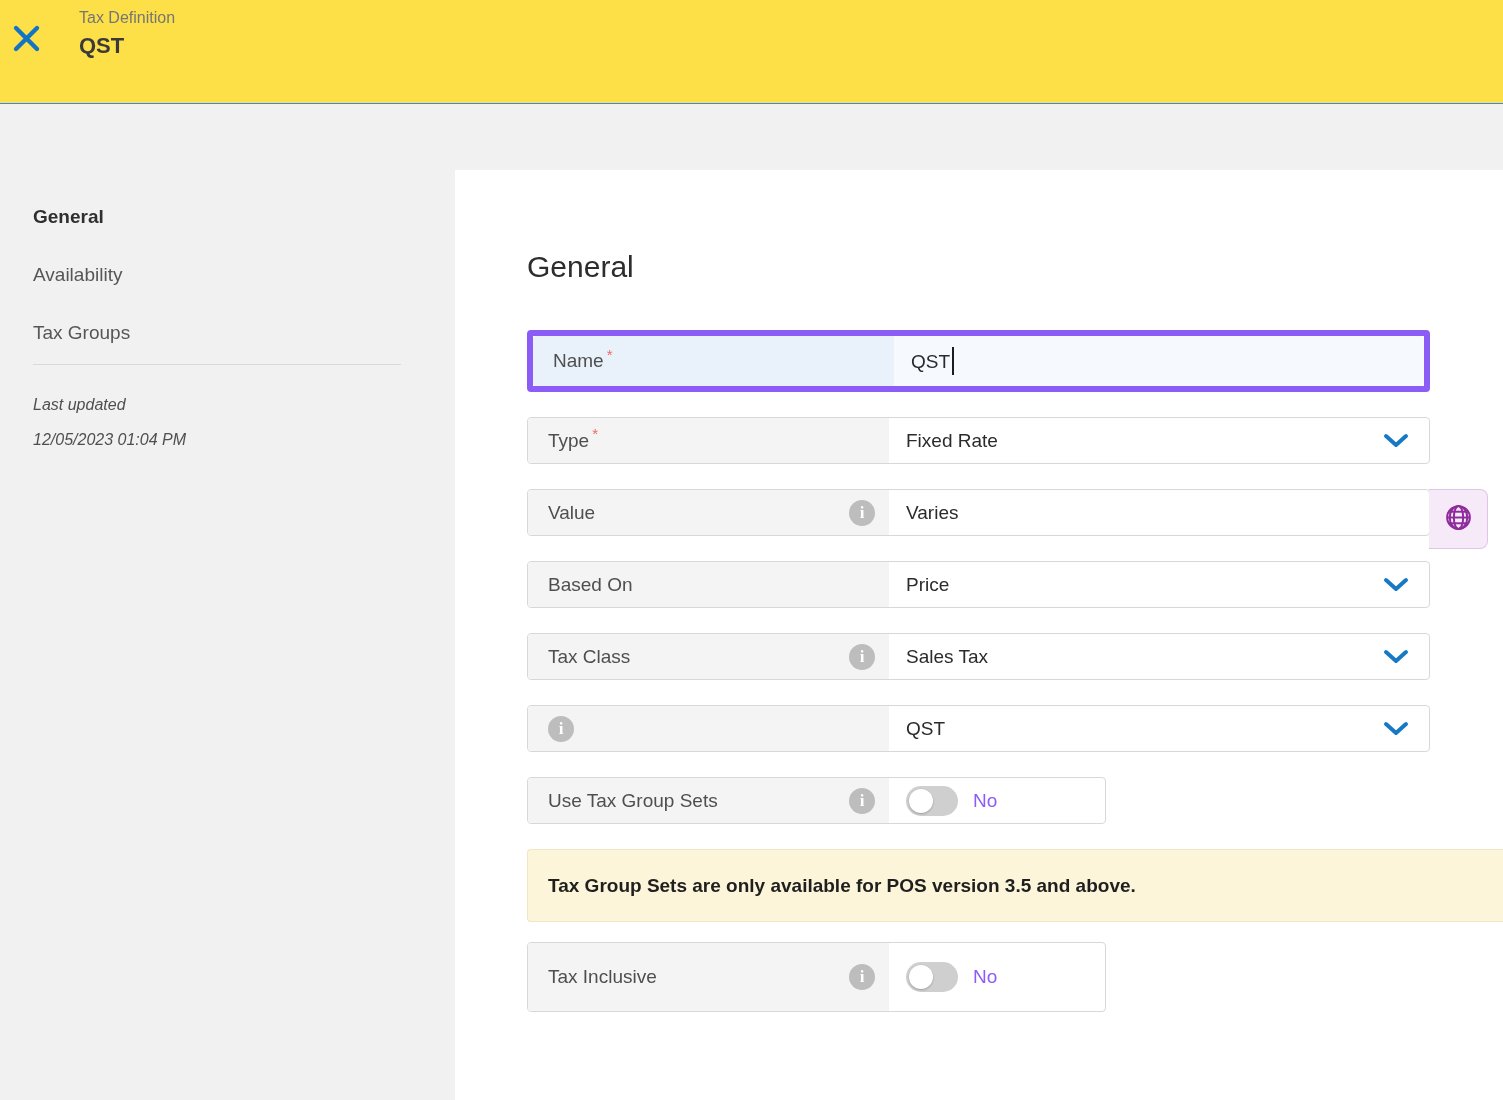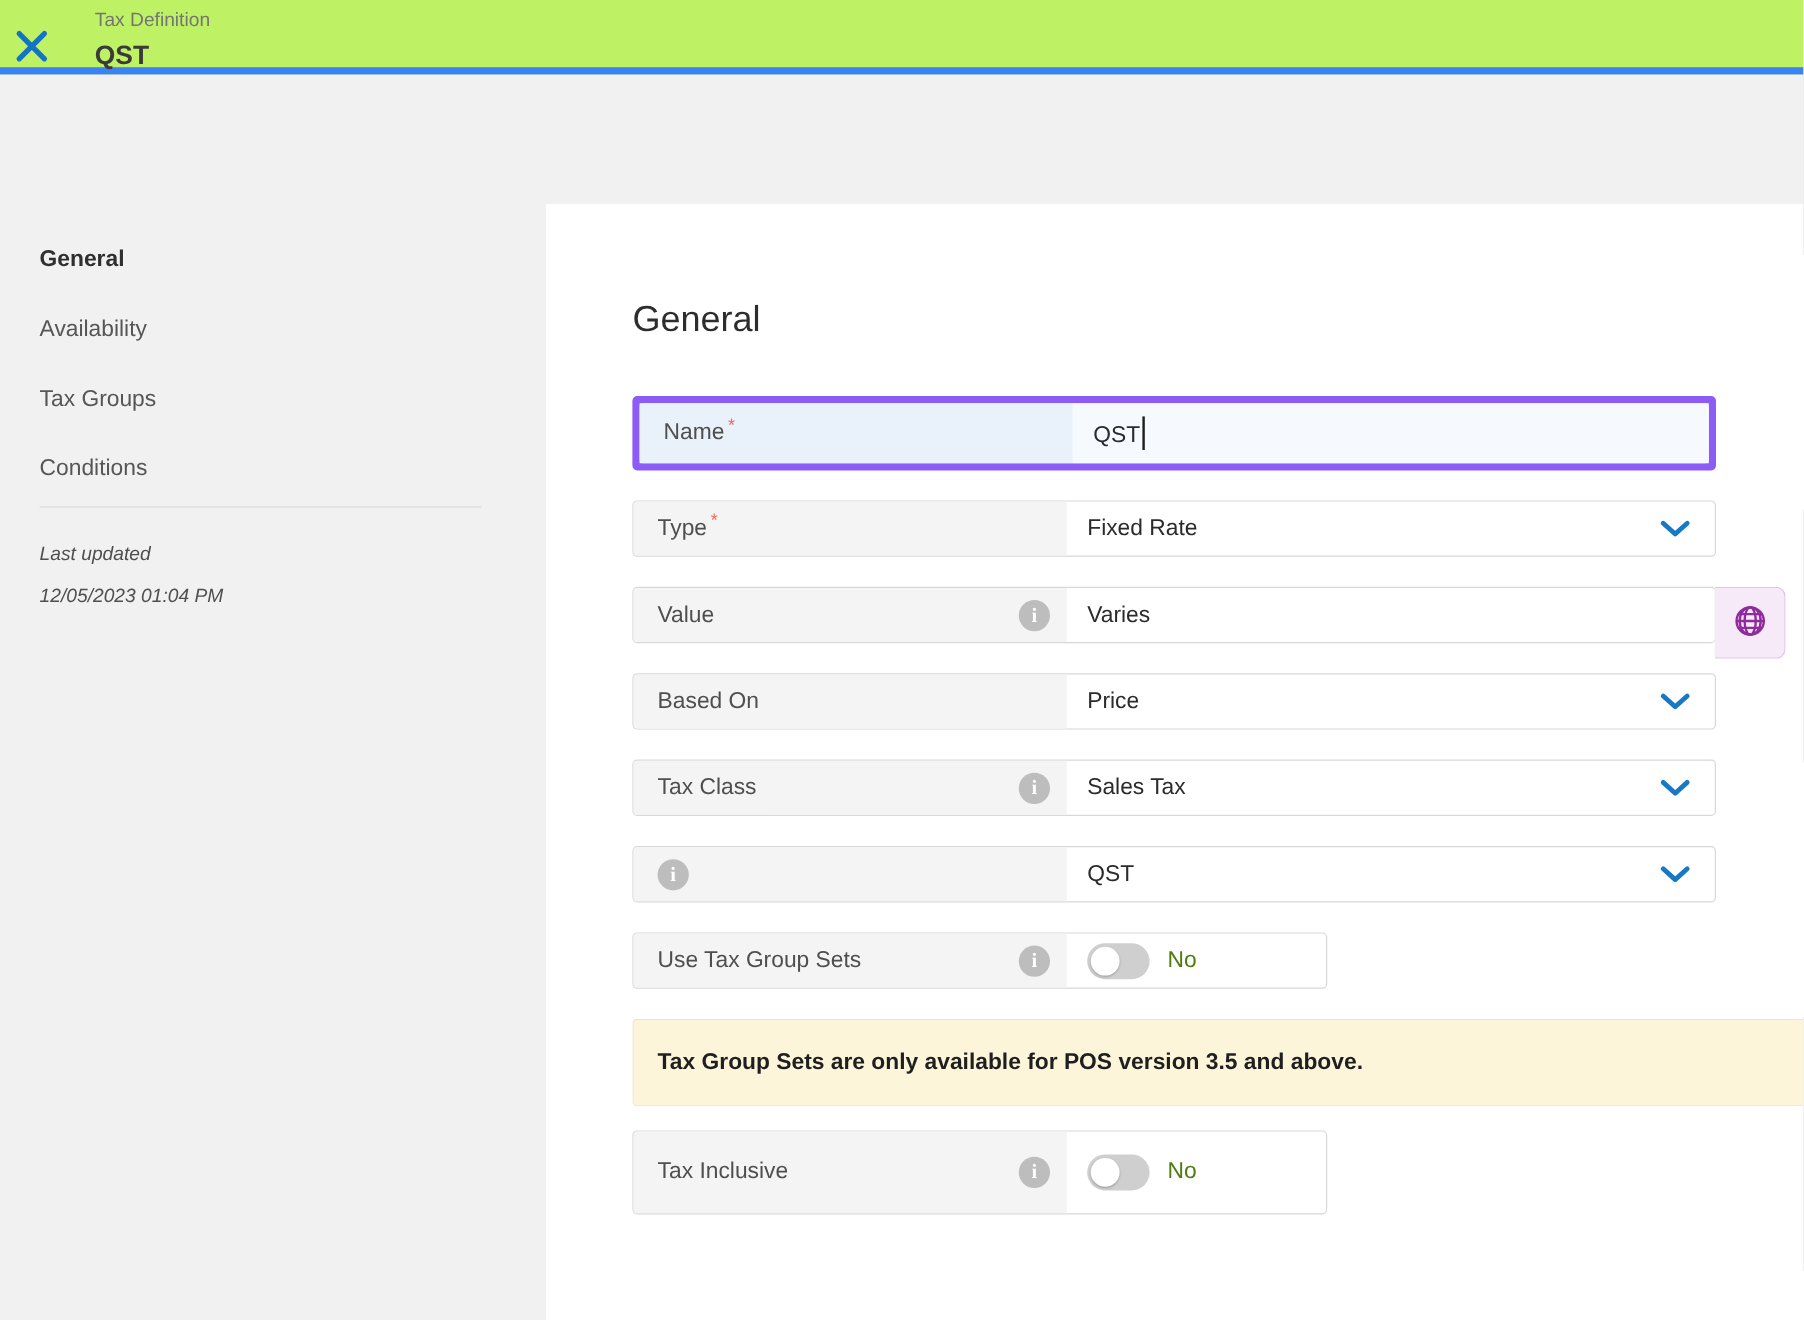--- a/index.html
+++ b/index.html
@@ -13,23 +13,23 @@
     background: #f1f1f1;
     overflow: hidden;
     margin: 0 auto;
     color: #333;
   }
 
   
   .app-header {
     position: absolute;
     top: 0; left: 0; right: 0;
-    height: 62px;
-    background: #bef264;
-    border-bottom: 6px solid #3b82f6;
+    height: 104px;
+    background: #fde047;
+    border-bottom: 1px solid #3b82f6;
   }
   .close-btn {
     position: absolute;
     left: 11px; top: 25px;
     width: 30px; height: 30px;
     background: transparent;
     border: none;
     cursor: pointer;
     display: flex; align-items: center; justify-content: center;
   }
@@ -171,21 +171,21 @@
     flex: 0 0 52px;
   }
   .toggle .knob {
     position: absolute;
     left: 3px; top: 3px;
     width: 24px; height: 24px;
     border-radius: 50%;
     background: #ffffff;
     box-shadow: 0 1px 2px rgba(0,0,0,0.25);
   }
-  .toggle-state { margin-left: 15px; color: #4d7c0f; }
+  .toggle-state { margin-left: 15px; color: #8b5cf6; }
 
   
   .globe-btn {
     position: absolute;
     left: 100%; top: -1px;
     width: 59px; height: 60px;
     background: #f6e9f8;
     border: 1px solid #e0c4e6;
     border-left: none;
     border-radius: 0 8px 8px 0;
@@ -230,21 +230,20 @@
     <div class="header-titles">
       <div class="header-breadcrumb">Tax Definition</div>
       <div class="header-title">QST</div>
     </div>
   </div>
 
   <nav class="sidebar">
     <div class="side-item active">General</div>
     <div class="side-item">Availability</div>
     <div class="side-item">Tax Groups</div>
-    <div class="side-item">Conditions</div>
     <div class="side-divider"></div>
     <div class="last-updated">
       <div>Last updated</div>
       <div>12/05/2023 01:04 PM</div>
     </div>
   </nav>
 
   <div class="main-panel">
     <div class="content">
       <h1 class="main-heading">General</h1>

